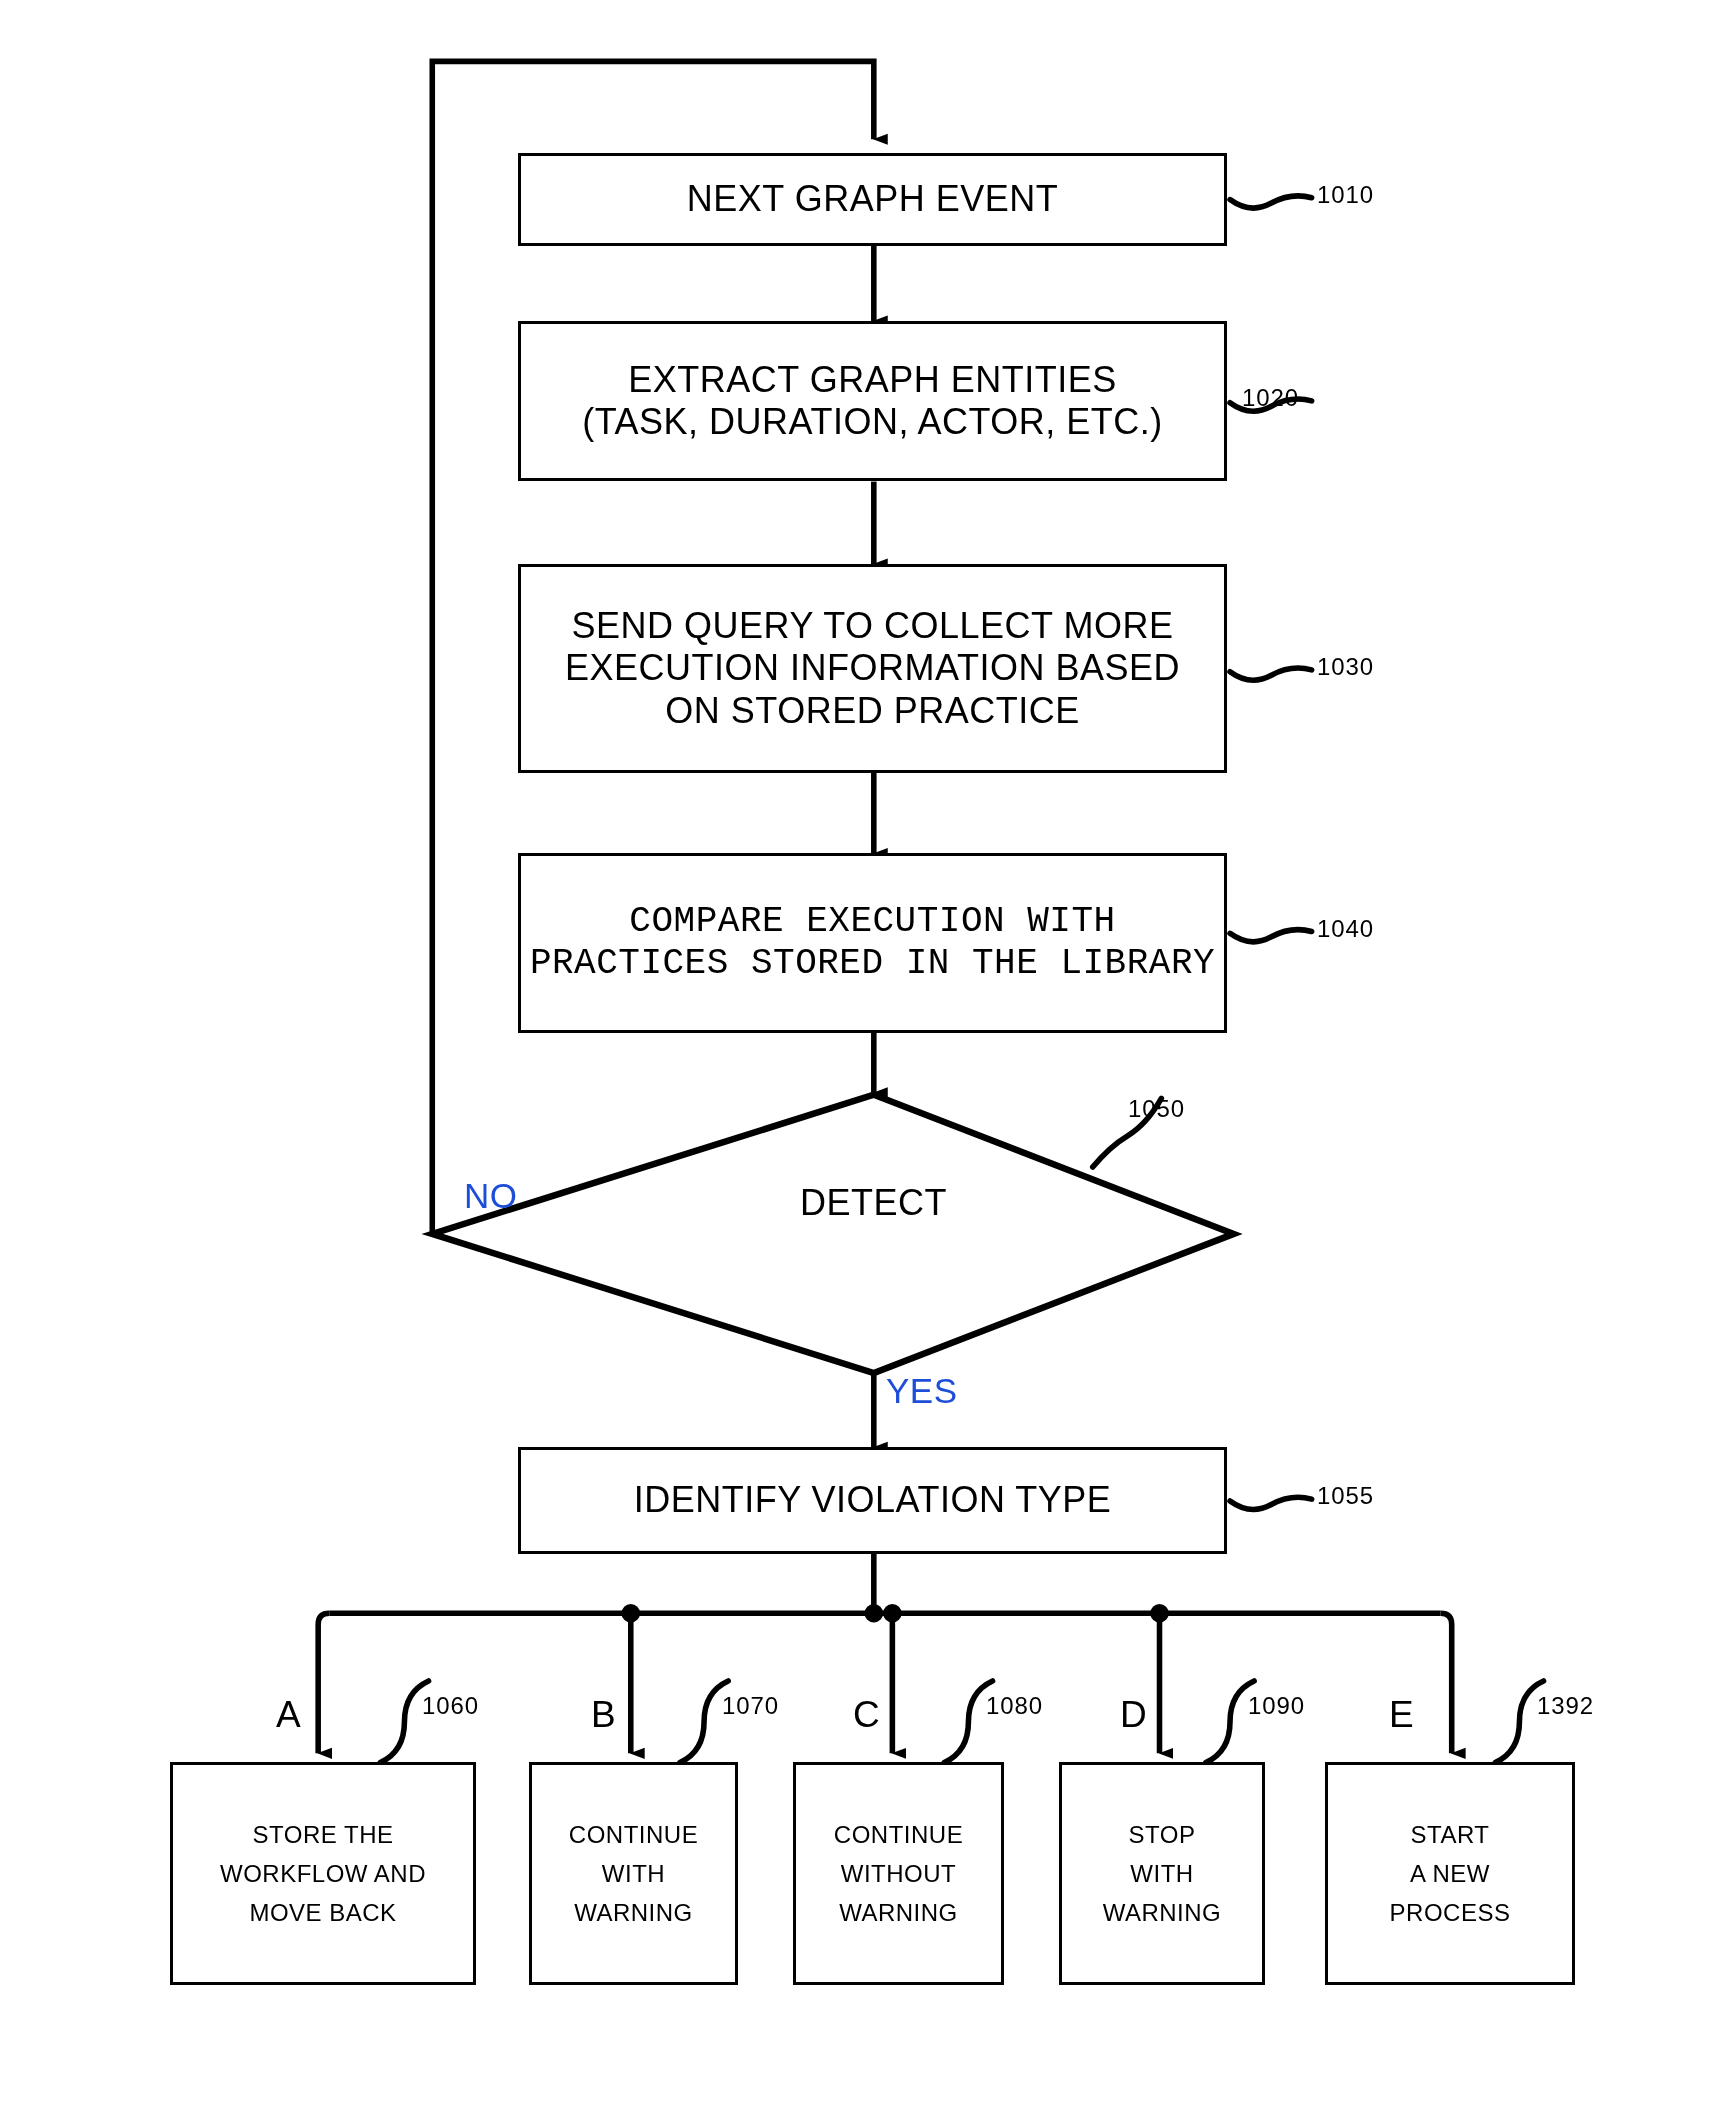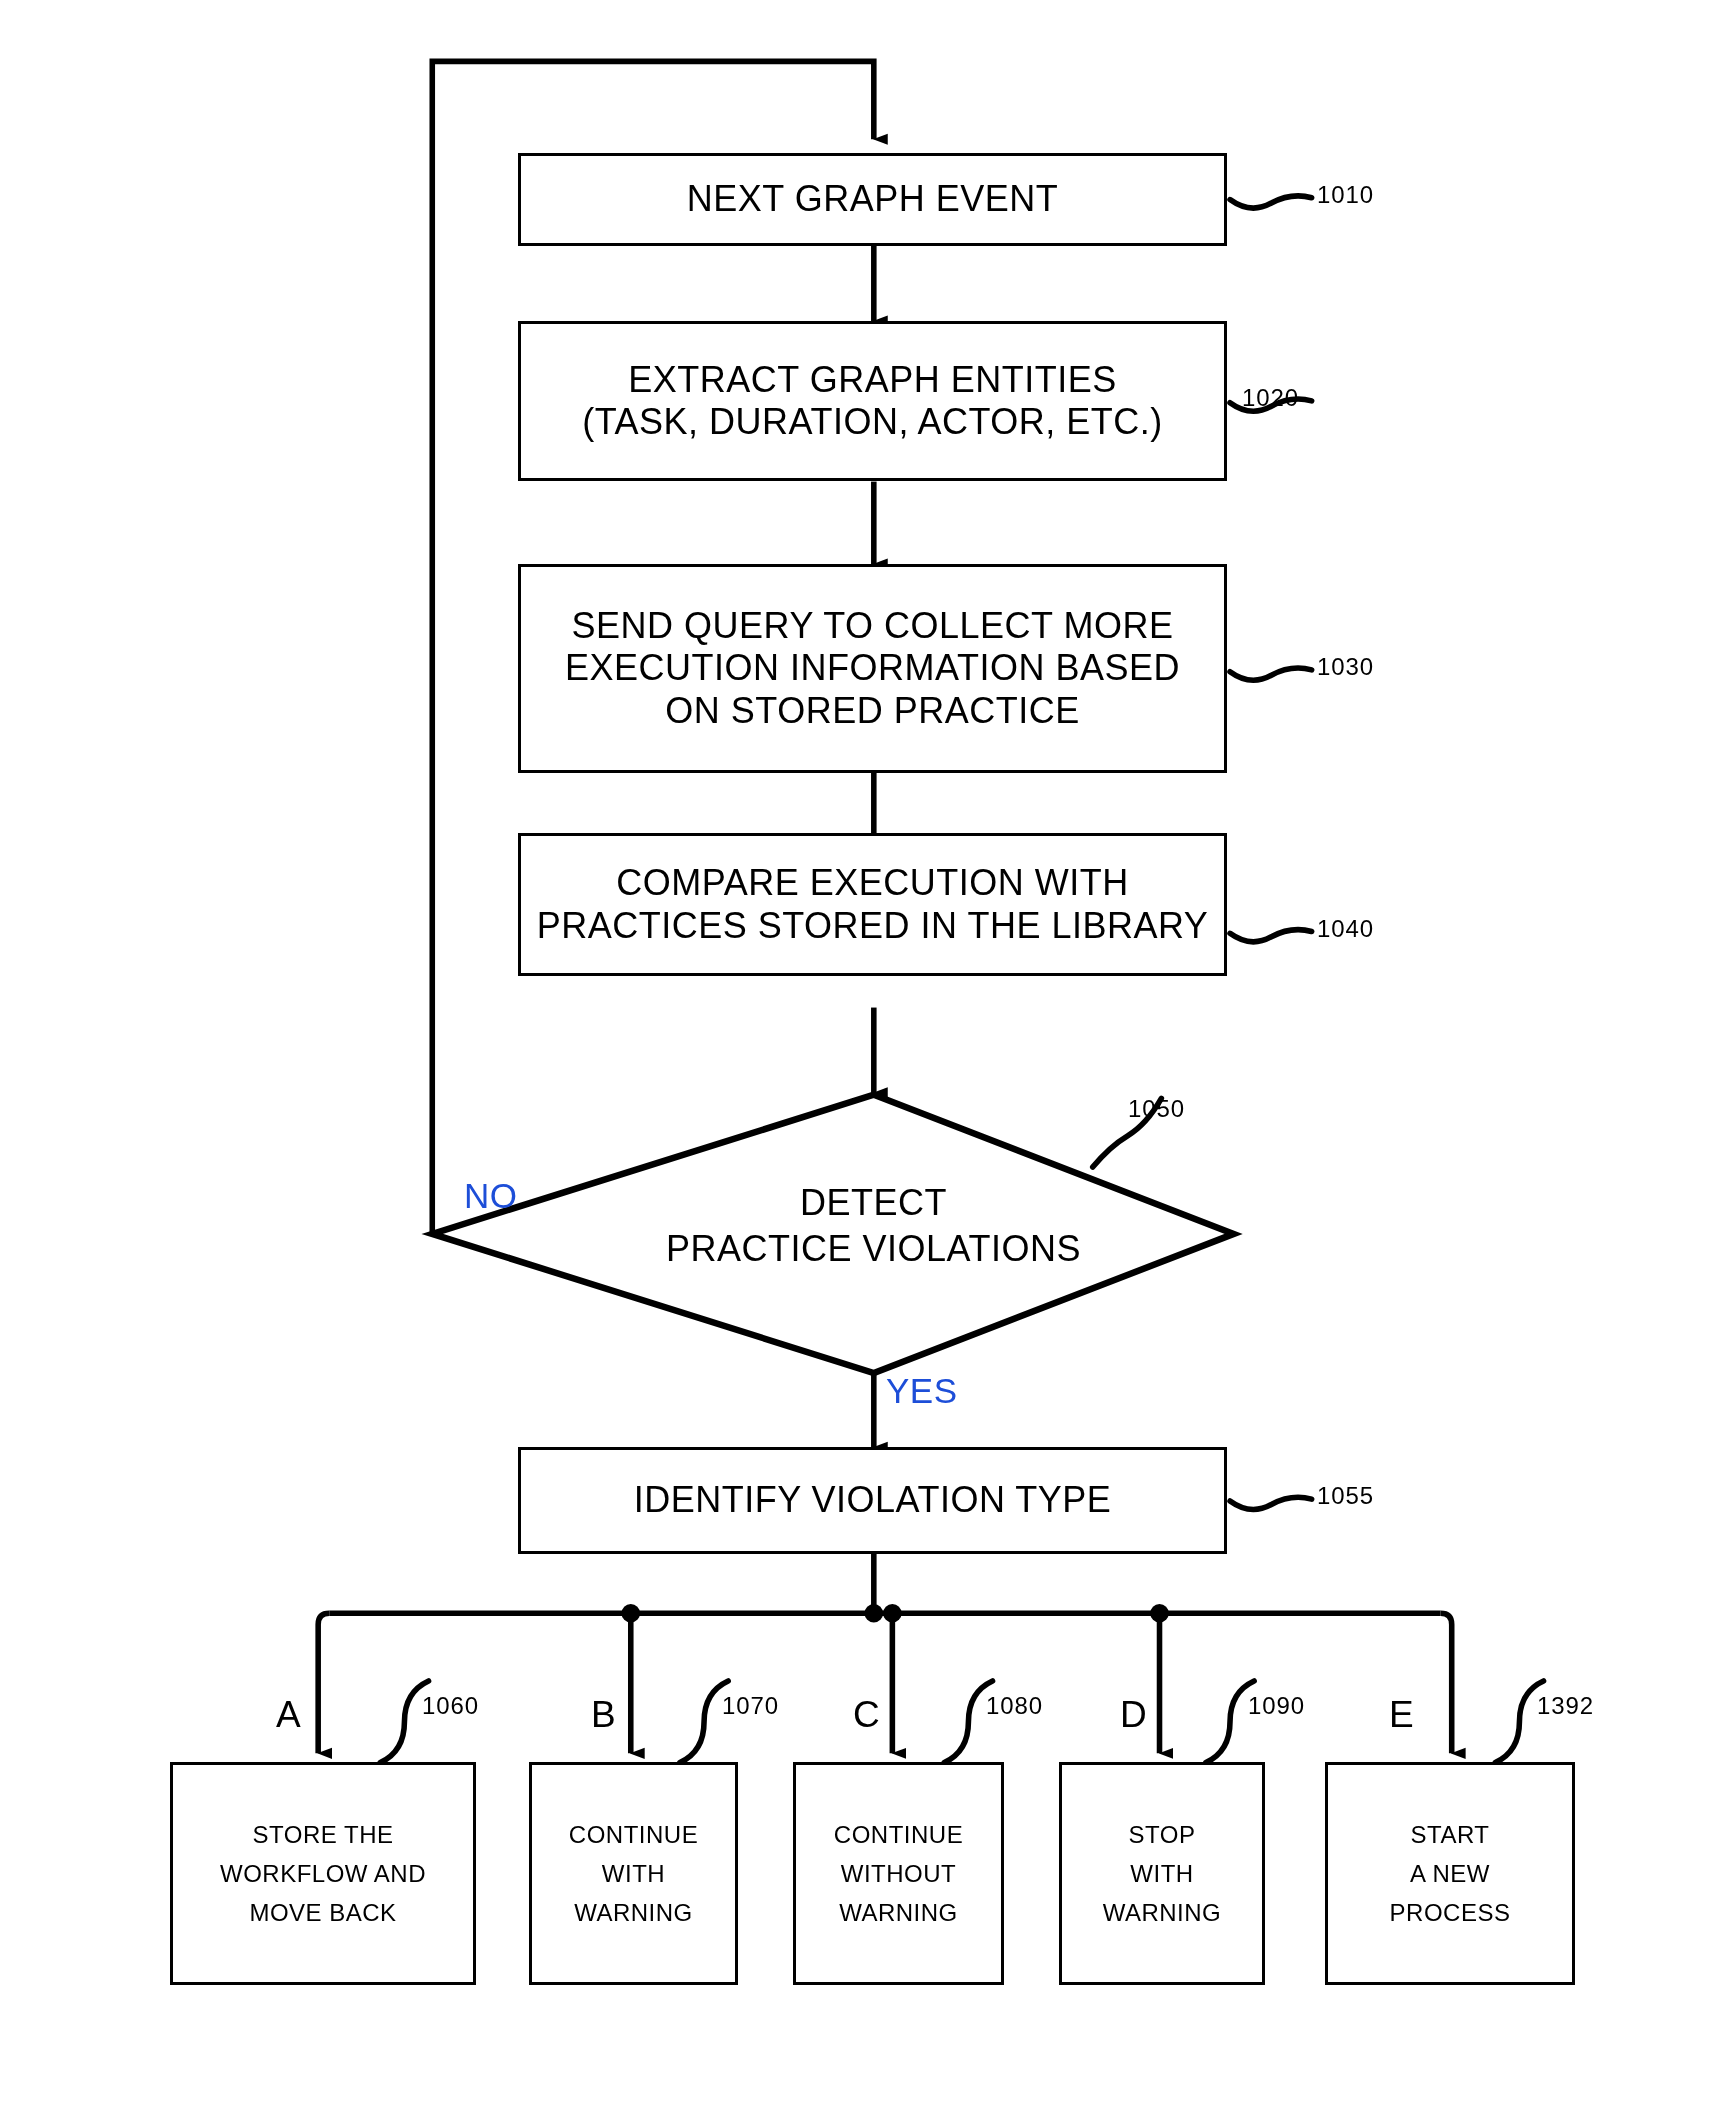--- a/index.html
+++ b/index.html
@@ -170,28 +170,27 @@
     <span class="line">EXTRACT GRAPH ENTITIES</span>
     <span class="line">(TASK, DURATION, ACTOR, ETC.)</span>
   </div>
 
   <div class="node-box big-box" style="left:518px; top:564px; width:709px; height:209px;justify-content:center;">
     <span class="line">SEND QUERY TO COLLECT MORE</span>
     <span class="line">EXECUTION INFORMATION BASED</span>
     <span class="line">ON STORED PRACTICE</span>
   </div>
 
-  <div class="node-box big-box" style="left:518px; top:833px; width:709px; height:143px;">
+  <div class="node-box big-box" style="left:518px; top:853px; width:709px; height:180px;font-family:Liberation Mono, monospace;">
     <span class="line">COMPARE EXECUTION WITH</span>
     <span class="line">PRACTICES STORED IN THE LIBRARY</span>
   </div>
 
   <div class="diamond-label" style="left:595px; top:1180px; width:557px;">
     <span class="line">DETECT</span><br>
-    <span class="line">PRACTICE VIOLATIONS</span>
   </div>
 
   <div class="node-box big-box" style="left:518px; top:1447px; width:709px; height:107px;">
     <span class="line">IDENTIFY VIOLATION TYPE</span>
   </div>
 
   <div class="node-box leaf-box" style="left:170px; top:1762px; width:306px; height:223px;">
     <span class="line">STORE THE</span>
     <span class="line">WORKFLOW AND</span>
     <span class="line">MOVE BACK</span>

